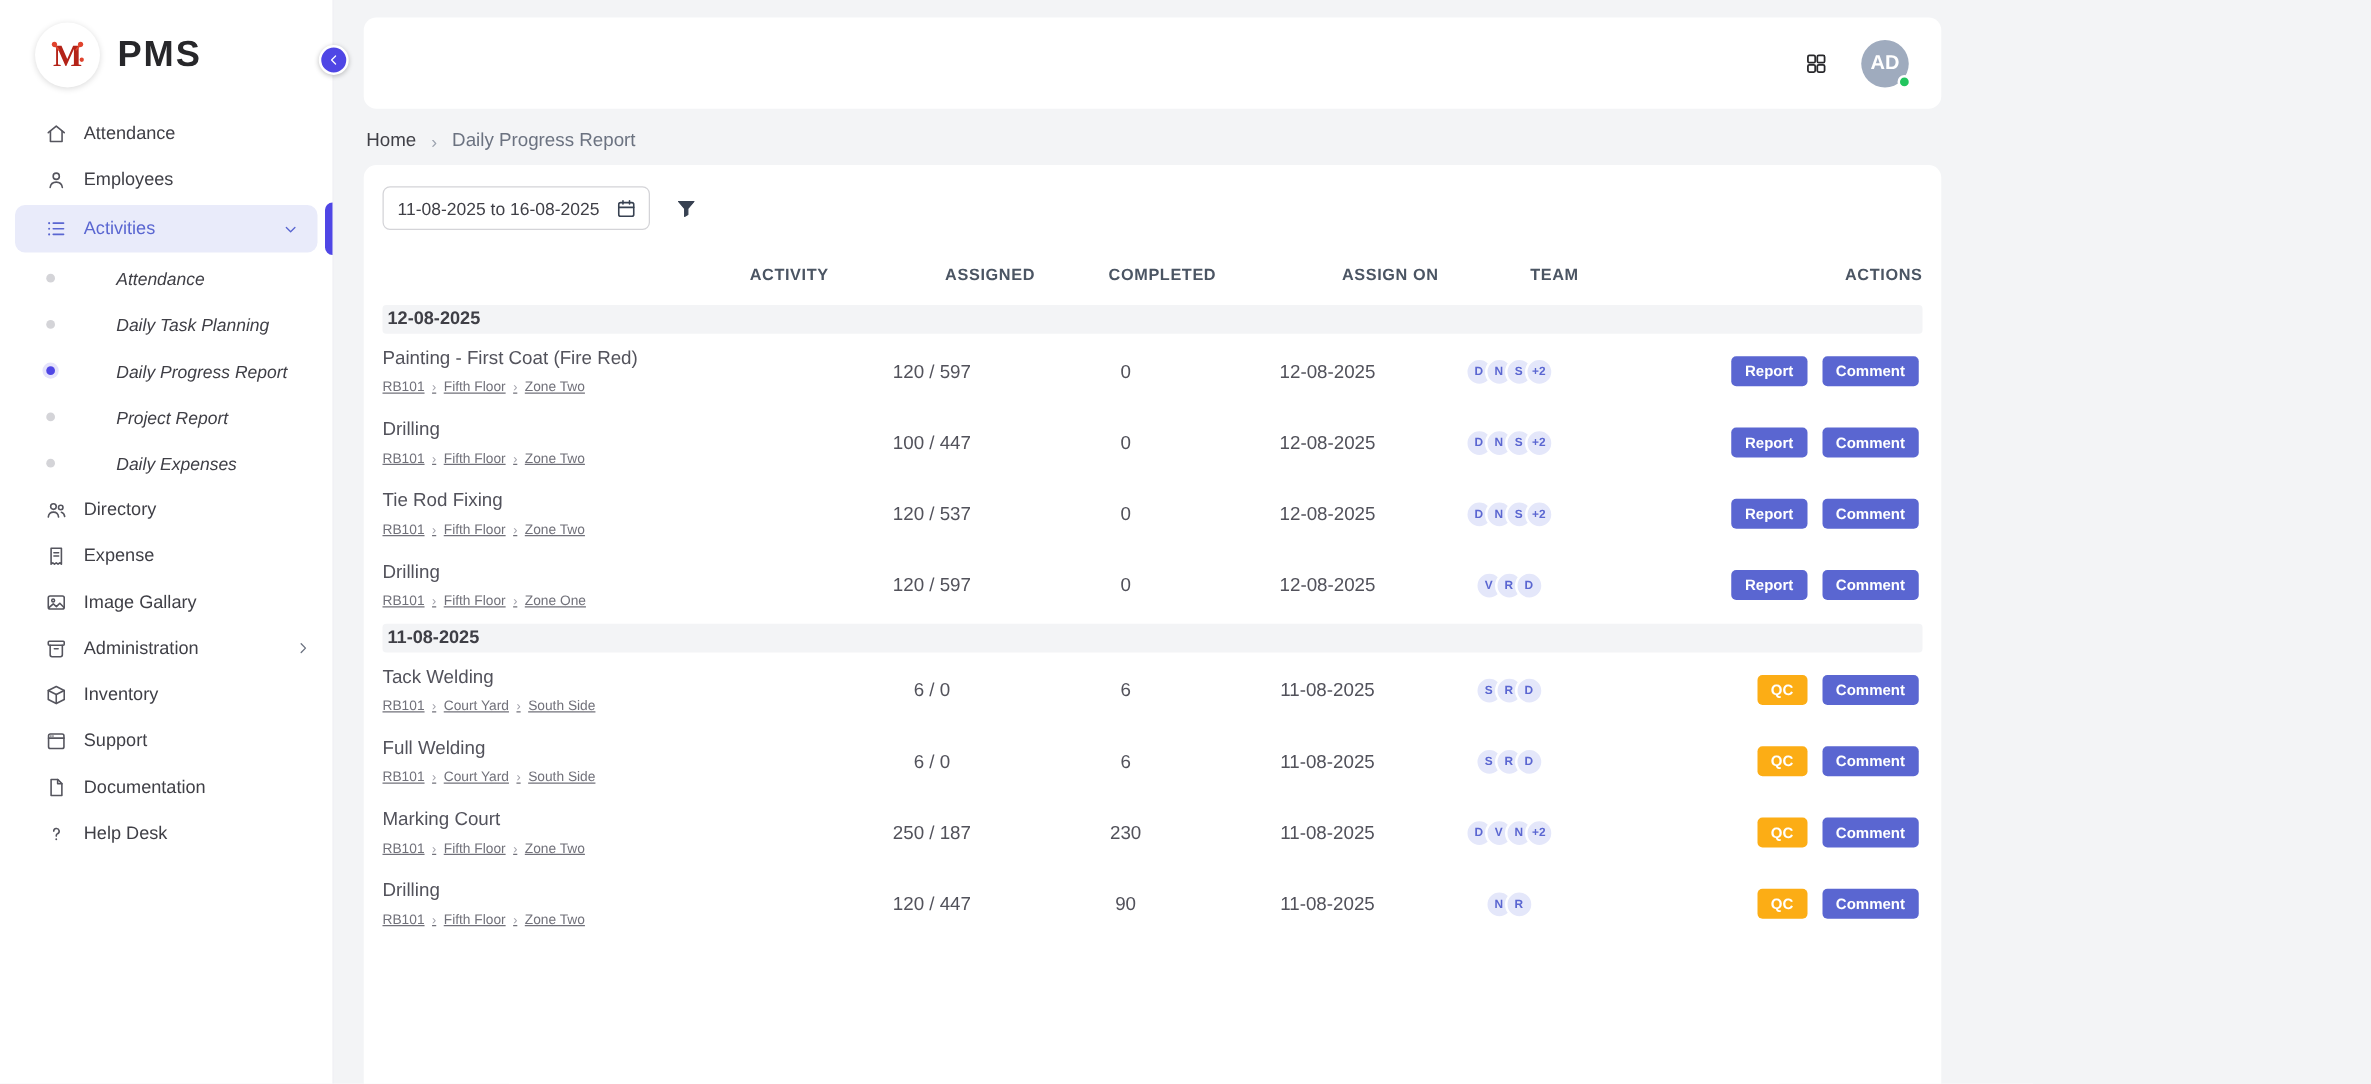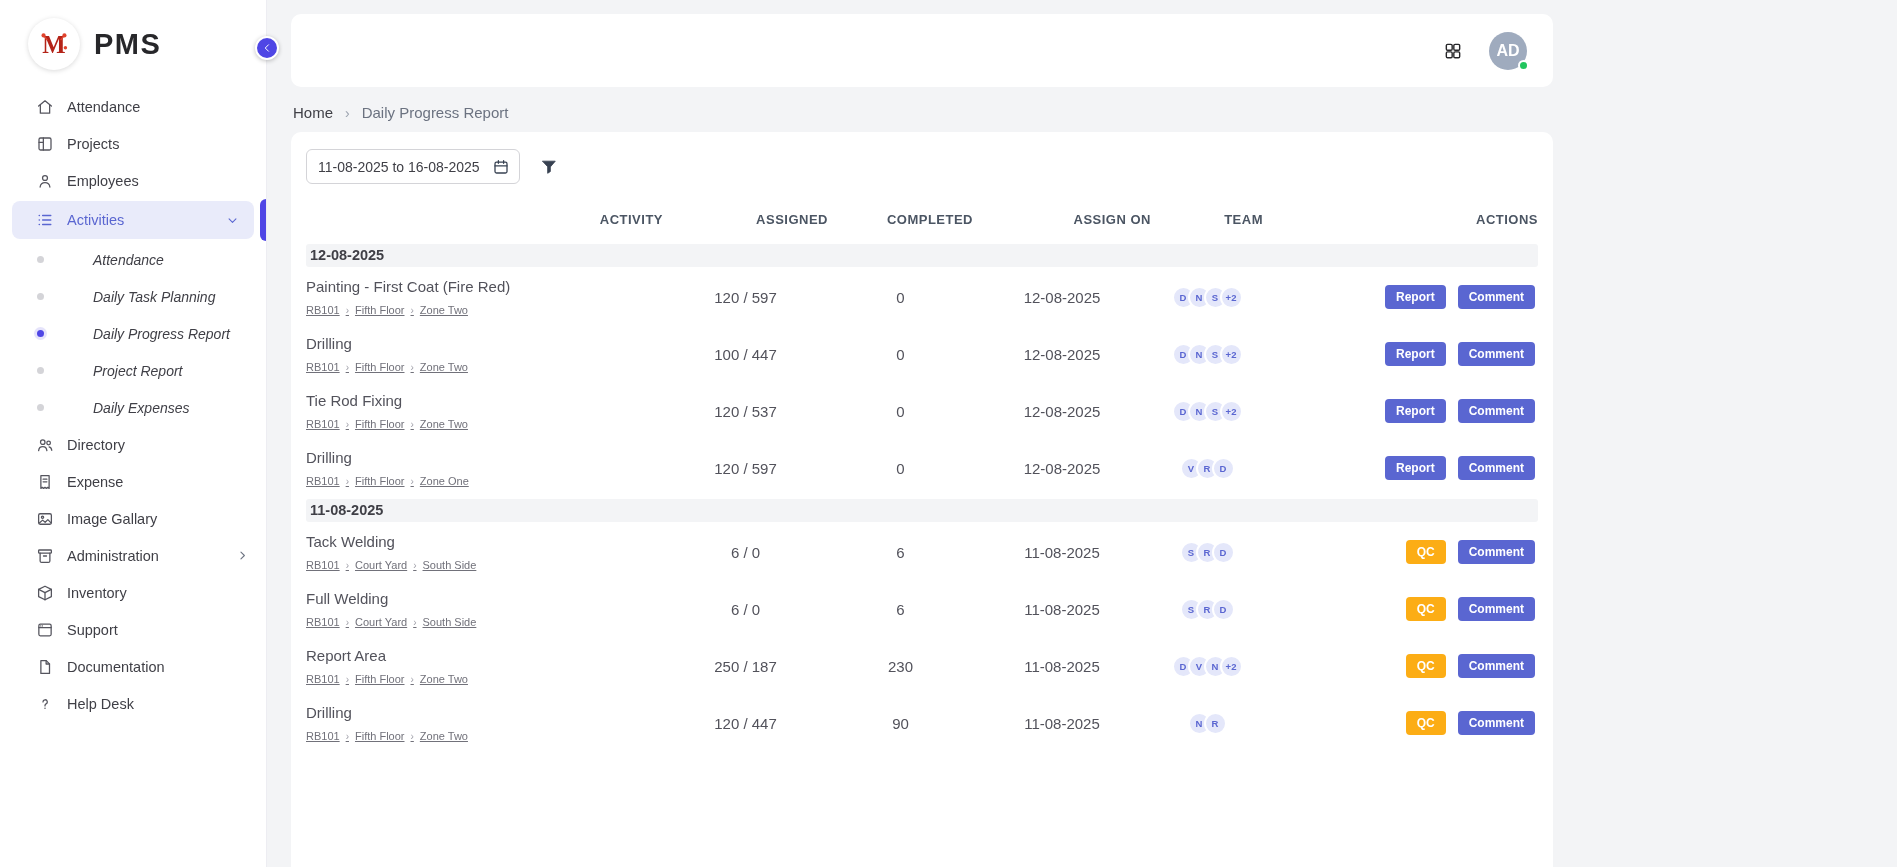--- a/index.html
+++ b/index.html
@@ -90,29 +90,20 @@
             <svg viewBox="0 0 24 24" width="18" height="18" fill="none" stroke="currentColor" stroke-width="1.7" stroke-linecap="round" stroke-linejoin="round">
               <path d="M3.5 10.8 12 3.8l8.5 7"></path>
               <path d="M5.8 9.4V20.2h12.4V9.4"></path>
             </svg>
           </span>
           <span class="label">Attendance</span>
         </div>
         <div class="nav-item">
           <span class="icon">
             <svg viewBox="0 0 24 24" width="18" height="18" fill="none" stroke="currentColor" stroke-width="1.7" stroke-linecap="round" stroke-linejoin="round">
-              <rect x="4" y="4" width="16" height="16" rx="2"></rect>
-              <path d="M9.8 4v16M4 9.8h5.8"></path>
-            </svg>
-          </span>
-          <span class="label">Projects</span>
-        </div>
-        <div class="nav-item">
-          <span class="icon">
-            <svg viewBox="0 0 24 24" width="18" height="18" fill="none" stroke="currentColor" stroke-width="1.7" stroke-linecap="round" stroke-linejoin="round">
               <circle cx="12" cy="8" r="3.3"></circle>
               <path d="M5.5 20c.5-3.7 3.2-5.7 6.5-5.7s6 2 6.5 5.7"></path>
             </svg>
           </span>
           <span class="label">Employees</span>
         </div>
         <div class="nav-item active">
           <span class="icon">
             <svg viewBox="0 0 24 24" width="18" height="18" fill="none" stroke="currentColor" stroke-width="1.7" stroke-linecap="round" stroke-linejoin="round">
               <path d="M8.8 6h11M8.8 12h11M8.8 18h11"></path>
@@ -444,21 +435,21 @@
                 <span class="avatar-chip">R</span>
                 <span class="avatar-chip">D</span>
               </div>
               <div class="actions-cell">
                 <button class="btn btn-qc">QC</button>
                 <button class="btn btn-primary">Comment</button>
               </div>
             </div>
             <div class="row">
               <div class="activity-cell">
-                <div class="activity-name">Report Area</div>
+                <div class="activity-name">Marking Court</div>
                 <div class="activity-path">
                   <span>RB101</span>
                   <span class="path-sep">›</span>
                   <span>Fifth Floor</span>
                   <span class="path-sep">›</span>
                   <span>Zone Two</span>
                 </div>
               </div>
               <div class="num-cell">250 / 187</div>
               <div class="num-cell">230</div>

